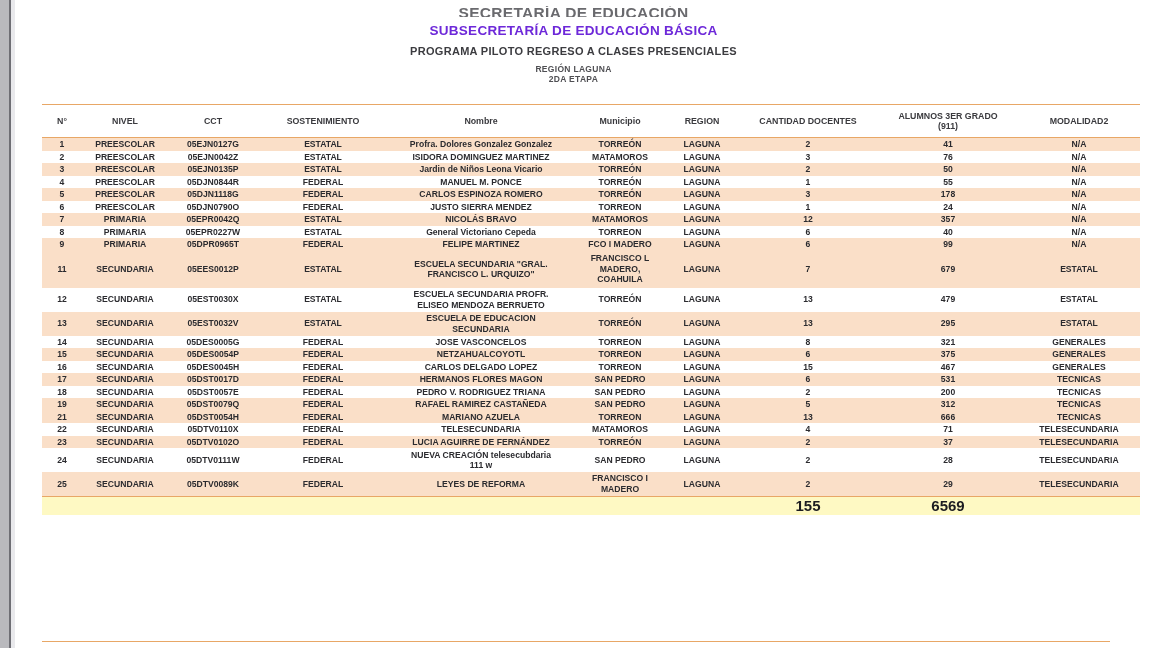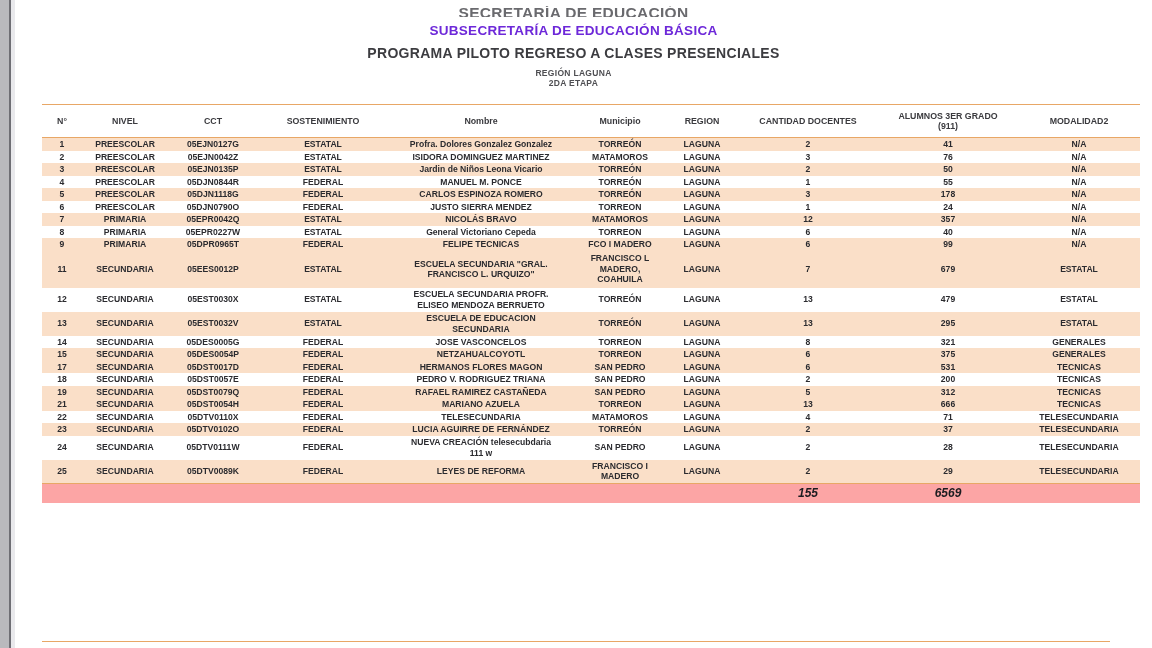--- a/index.html
+++ b/index.html
@@ -44,21 +44,21 @@
     position: absolute;
     left: 5px; top: 0;
     width: 1137px;
     text-align: center;
     color: #58585c;
     padding-top: 6px;
   }
   .hdr-line { font-weight: bold; letter-spacing: .3px; white-space: nowrap; }
   #hdr-0 { font-size: 15.5px; line-height: 14px; height: 11px; overflow: hidden; color:#6a6a6e;}
   #hdr-1 { font-size: 13.5px; margin-top: 6px; color:#6d28d9; }
-  #hdr-2 { font-size: 14px; margin-top: 7px; color:#3c3c40; }
+  #hdr-2 { font-size: 11px; margin-top: 7px; color:#3c3c40; }
   #hdr-3 { font-size: 8.5px; margin-top: 7px; color:#4f4f53;text-align:center; }
   #hdr-4 { font-size: 8.5px; margin-top: 0; color:#4f4f53; }
 
   
   #table-wrap {
     position: absolute;
     left: 42px; top: 104px;
     width: 1068px;
   }
   table.grid {
@@ -87,26 +87,25 @@
     height: 32px;
   }
   tbody tr.band td { background: #fadfc8; }
   tbody tr.plain td { background: #ffffff; }
   tbody tr td { height: 12px; }
 
   tr.tall-2 td { height: 24px; }
   tr.tall-3 td { height: 37px; }
 
   tfoot tr.total-row td {
-    background: #fca5a5;
+    background: #fef9c3;
     border-top: 1.6px solid #e8a766;
     height: 19px;
-    font-size: 12px;
+    font-size: 15px;
     color: #1c1c20;
-    font-style: italic;
   }
   #bottom-rule {
     position: absolute;
     left: 42px;
     top: 641px;
     width: 1068px;
     height: 0;
     border-top: 1.6px solid #e8a766;
   }
 
@@ -281,21 +280,21 @@
             <td>LAGUNA</td>
             <td>6</td>
             <td>40</td>
             <td>N/A</td>
           </tr>
           <tr class="band">
             <td>9</td>
             <td>PRIMARIA</td>
             <td>05DPR0965T</td>
             <td>FEDERAL</td>
-            <td>FELIPE TECNICAS</td>
+            <td>FELIPE MARTINEZ</td>
             <td>FCO I MADERO</td>
             <td>LAGUNA</td>
             <td>6</td>
             <td>99</td>
             <td>N/A</td>
           </tr>
           <tr class="band tall-3">
             <td>11</td>
             <td>SECUNDARIA</td>
             <td>05EES0012P</td>
@@ -361,20 +360,32 @@
             <td>SECUNDARIA</td>
             <td>05DES0054P</td>
             <td>FEDERAL</td>
             <td>NETZAHUALCOYOTL</td>
             <td>TORREON</td>
             <td>LAGUNA</td>
             <td>6</td>
             <td>375</td>
             <td>GENERALES</td>
           </tr>
+          <tr class="plain">
+            <td>16</td>
+            <td>SECUNDARIA</td>
+            <td>05DES0045H</td>
+            <td>FEDERAL</td>
+            <td>CARLOS DELGADO LOPEZ</td>
+            <td>TORREON</td>
+            <td>LAGUNA</td>
+            <td>15</td>
+            <td>467</td>
+            <td>GENERALES</td>
+          </tr>
           <tr class="band">
             <td>17</td>
             <td>SECUNDARIA</td>
             <td>05DST0017D</td>
             <td>FEDERAL</td>
             <td>HERMANOS FLORES MAGON</td>
             <td>SAN PEDRO</td>
             <td>LAGUNA</td>
             <td>6</td>
             <td>531</td>

